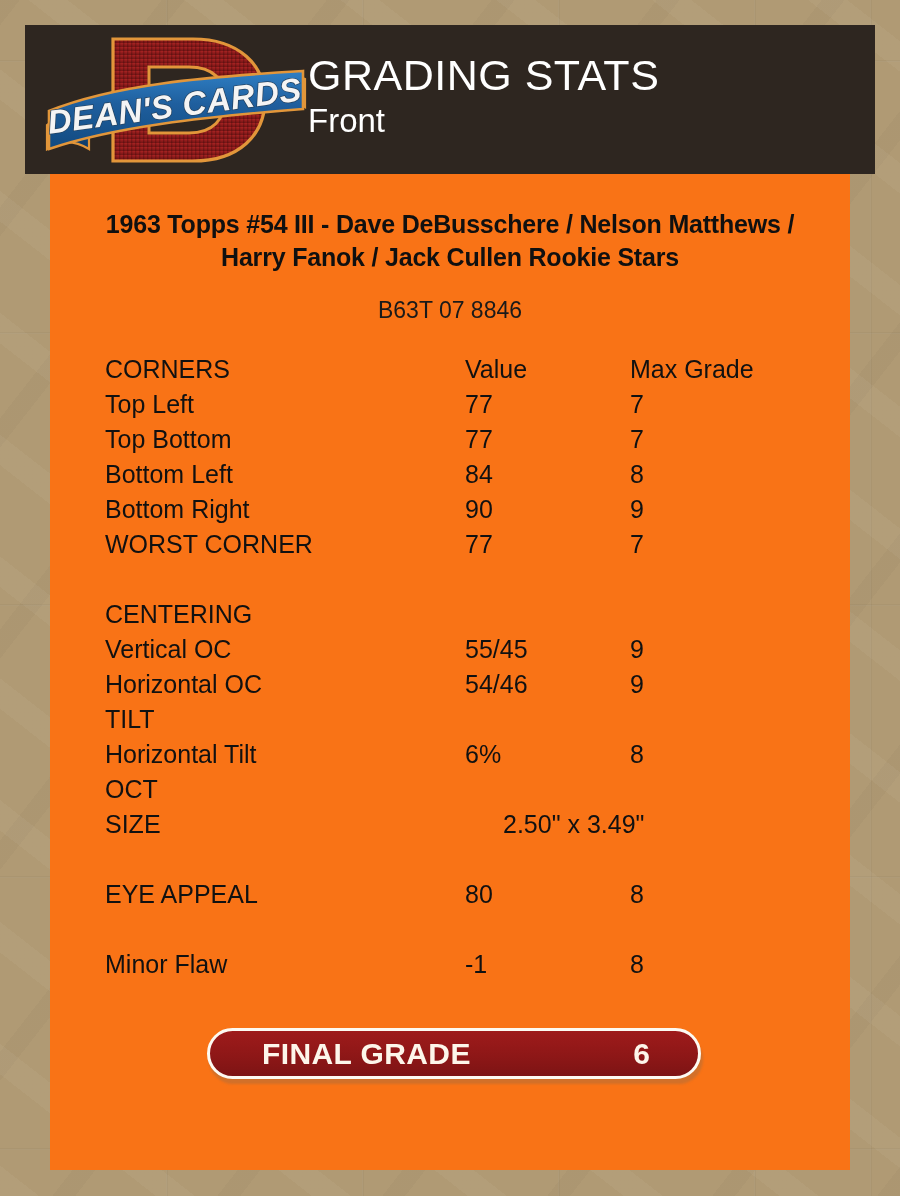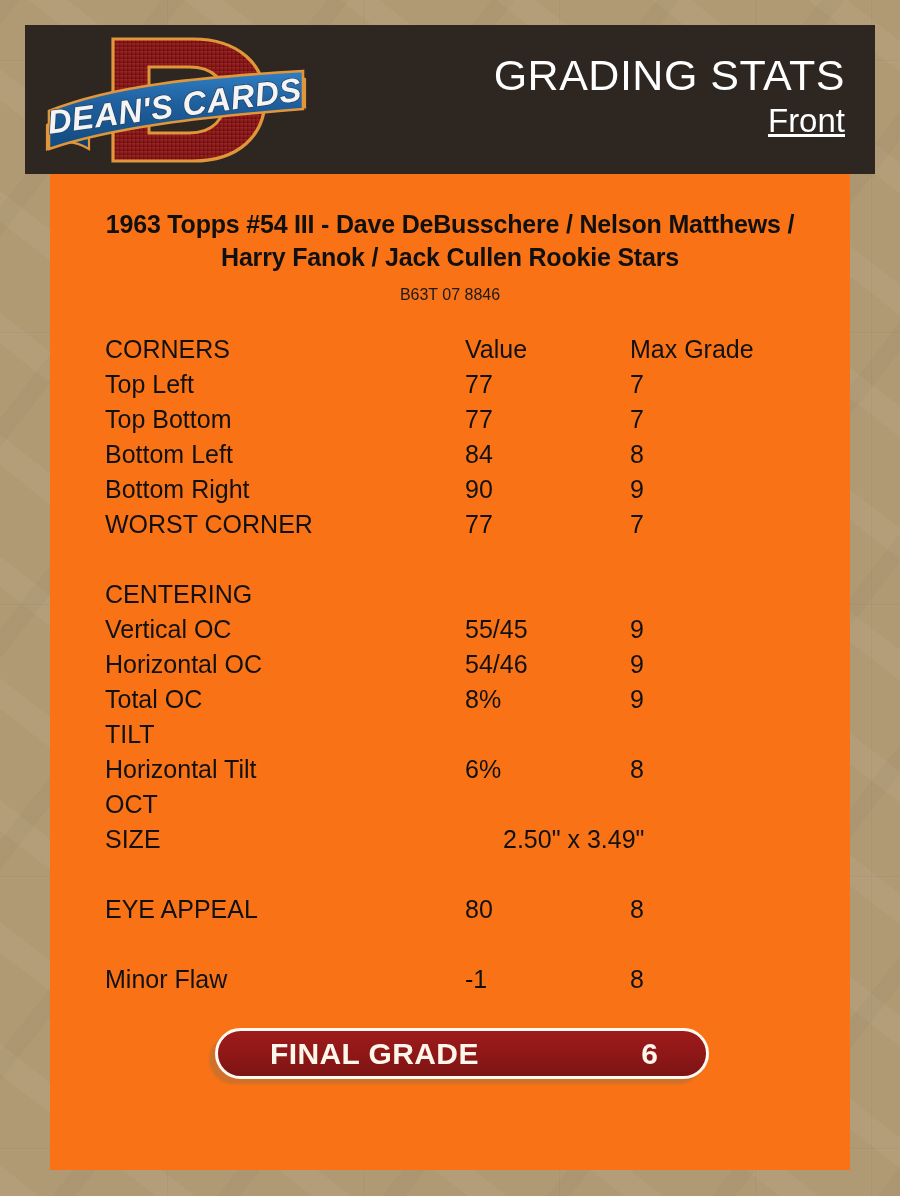--- a/index.html
+++ b/index.html
@@ -81,38 +81,37 @@
     width: 265px;
     height: 145px;
     flex: 0 0 265px;
     margin-left: 18px;
   }
   #brand-logo svg { display: block; width: 100%; height: 100%; }
 
   
   #header-titles {
     flex: 1 1 auto;
-    text-align: right;
-    padding-right: 30px;
+    text-align: left;
+    padding-right: 42px;
     padding-bottom: 4px;
   }
   #header-main-title {
     color: #ffffff;
     font-size: 43px;
     font-weight: 400;
     letter-spacing: 0.5px;
     line-height: 1.05;
   }
   #header-sub-title {
     color: #ffffff;
     font-size: 33px;
     font-weight: 400;
     line-height: 1.25;
     margin-top: 2px;
-    text-decoration: underline;
   }
 
   
   #content-panel {
     position: absolute;
     left: 50px;
     top: 174px;
     width: 800px;
     height: 996px;
     background: #f97316;
@@ -125,24 +124,24 @@
     width: 690px;
     text-align: center;
     font-size: 25px;
     font-weight: bold;
     color: #101010;
     line-height: 1.33;
     letter-spacing: -0.2px;
   }
   #card-serial {
     text-align: center;
-    font-size: 16px;
+    font-size: 23px;
     font-weight: 400;
     color: #1a1a1a;
-    margin-top: 11px;
+    margin-top: 22px;
   }
 
   
   #stats-table {
     margin: 0 auto;
     margin-top: 28px;
     width: 690px;
     border-collapse: collapse;
   }
   #stats-table td, #stats-table th {
@@ -196,21 +195,21 @@
     left: 6px;
     top: 7px;
     width: 494px;
     height: 49px;
     background: rgba(120,105,85,0.30);
     border-radius: 26px;
     filter: blur(1px);
   }
   #final-grade-bar {
     position: absolute;
-    left: 12px;
+    left: 4px;
     top: 0;
     width: 494px;
     height: 51px;
     background: linear-gradient(180deg, #9e1b1b 0%, #8e1717 55%, #7d1414 100%);
     border: 3px solid #fdfaf2;
     border-radius: 26px;
     display: flex;
     align-items: center;
     justify-content: space-between;
     padding: 0 48px 0 52px;
@@ -336,25 +335,20 @@
       <tr class="item-row">
         <td class="label">Vertical OC</td>
         <td class="v-cell">55/45</td>
         <td class="g-cell">9</td>
       </tr>
       <tr class="item-row">
         <td class="label">Horizontal OC</td>
         <td class="v-cell">54/46</td>
         <td class="g-cell">9</td>
       </tr>
-      <tr class="item-row">
-        <td class="label">Total OC</td>
-        <td class="v-cell">8%</td>
-        <td class="g-cell">9</td>
-      </tr>
 
       <tr class="section-row">
         <td class="label">TILT</td>
         <td></td>
           <td></td>
       </tr>
       <tr class="item-row">
         <td class="label">Horizontal Tilt</td>
         <td class="v-cell">6%</td>
         <td class="g-cell">8</td>

